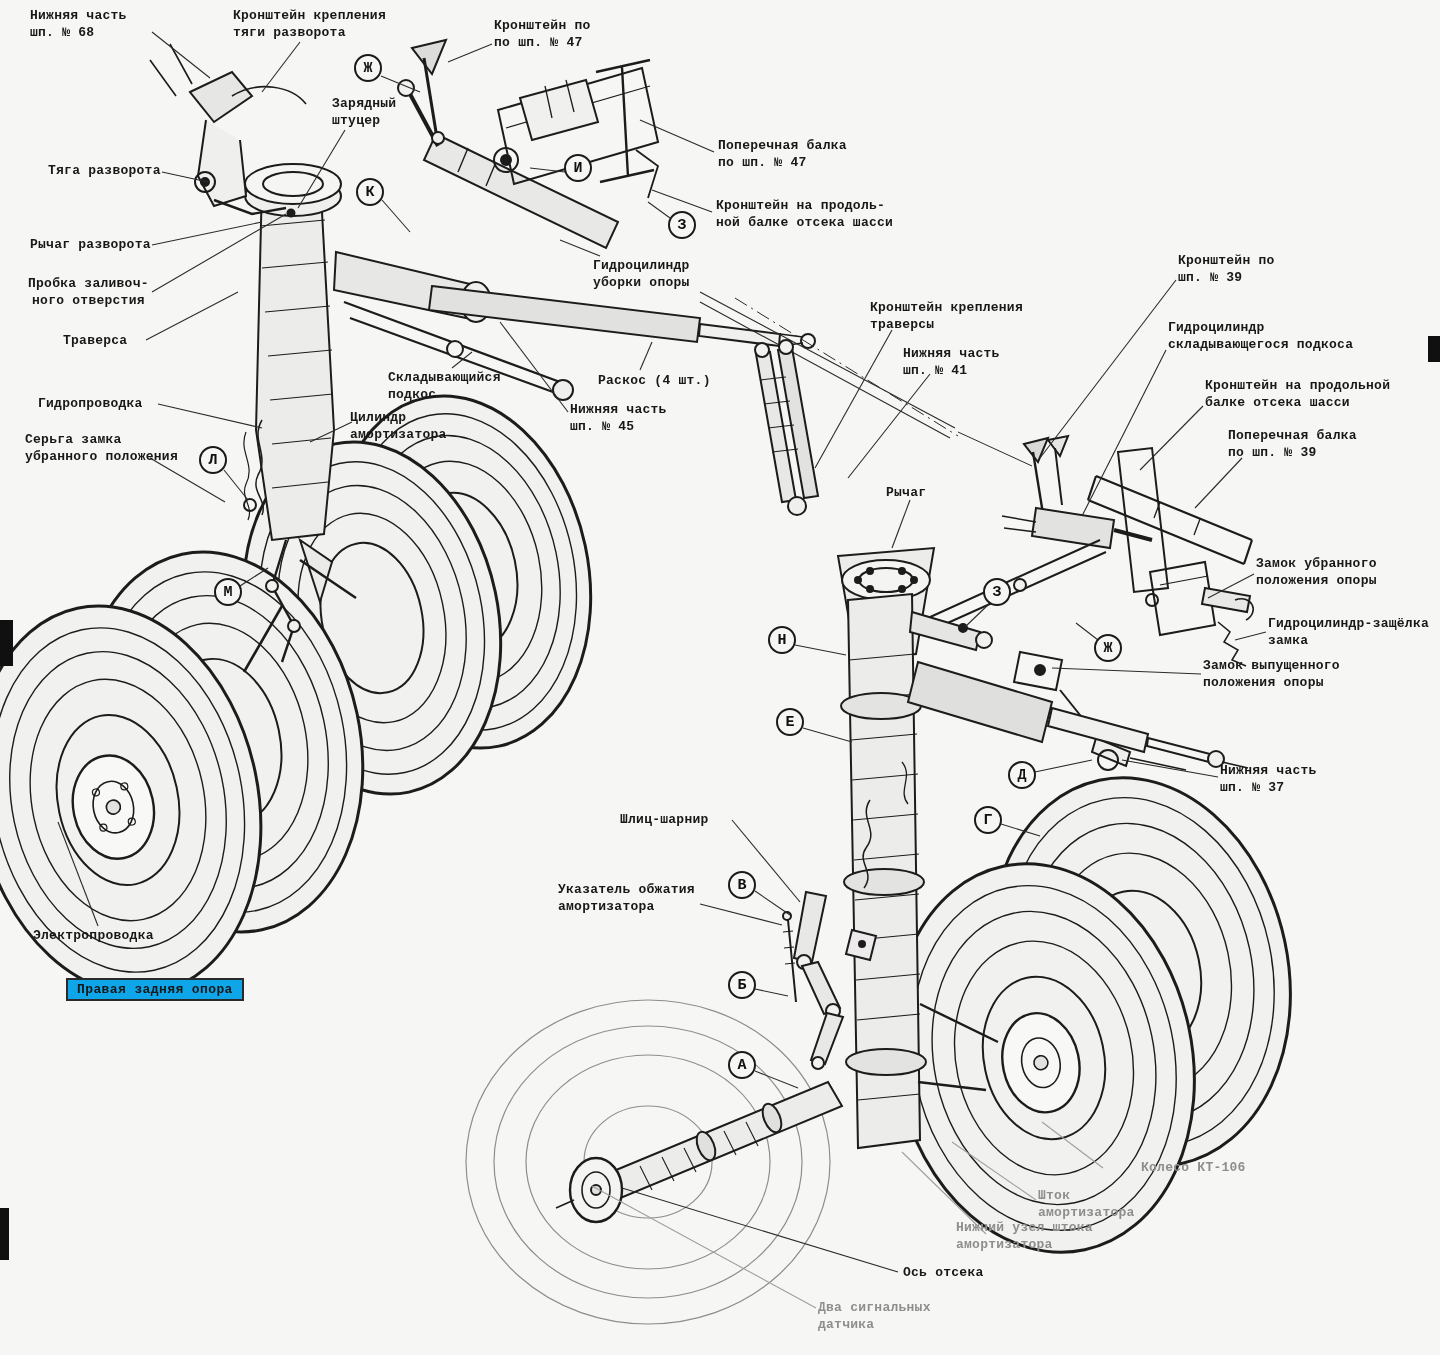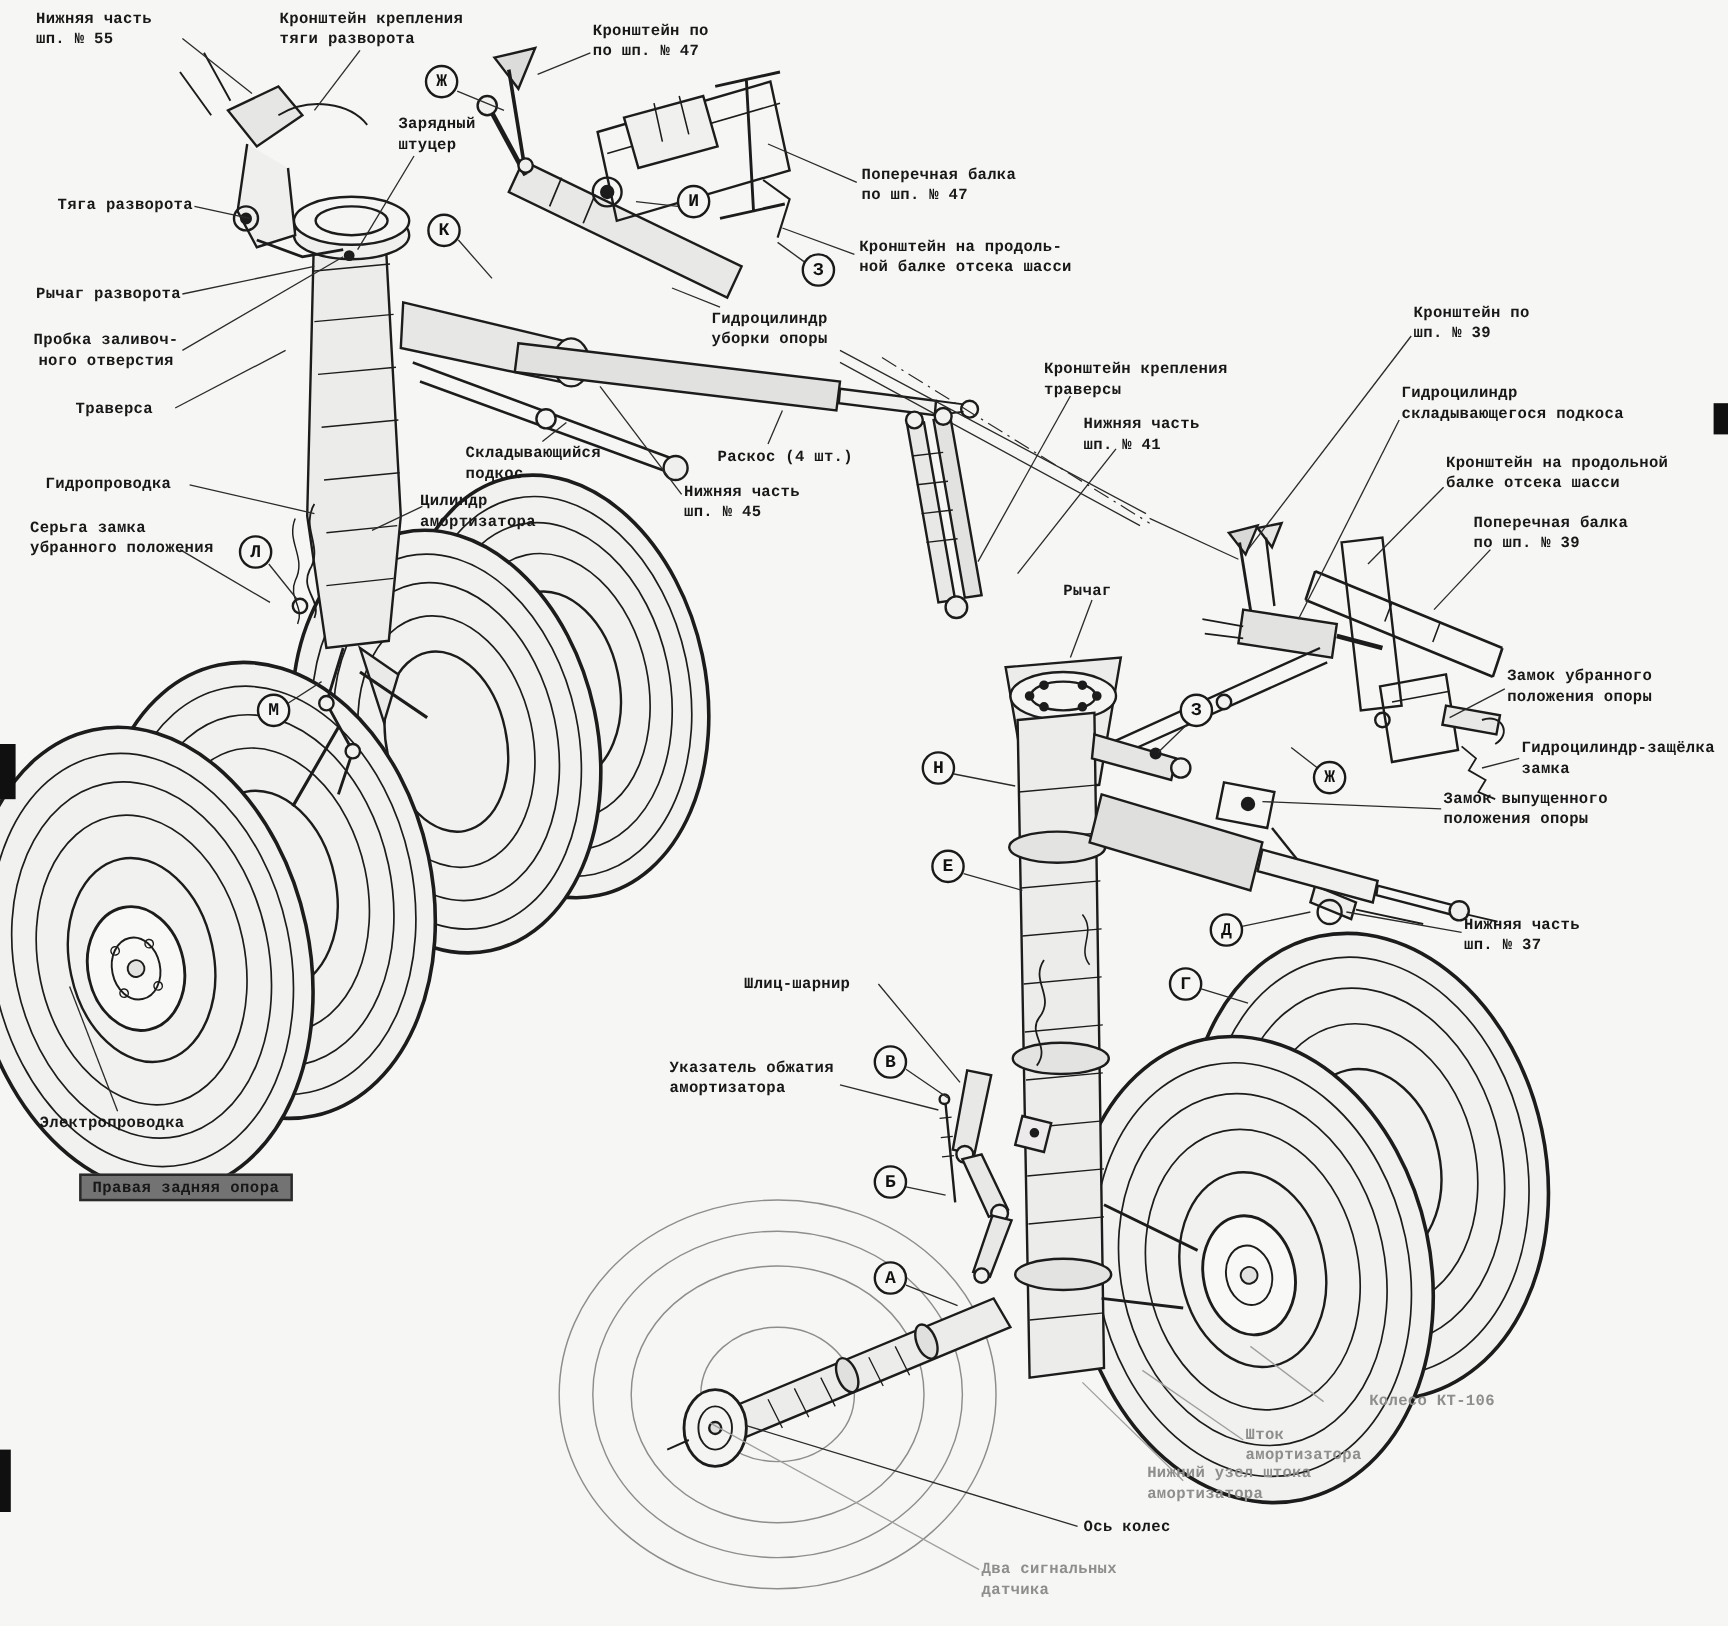--- a/index.html
+++ b/index.html
@@ -8,21 +8,21 @@
   #art,#leaders{position:absolute;left:0;top:0;}
   #leaders line{stroke:#2b2b2b;stroke-width:1.1;}
   #leaders line.muted{stroke:#9f9f9d;}
   .callout{position:absolute;font-size:13px;font-weight:bold;line-height:1.3;color:#181818;
            letter-spacing:.25px;white-space:nowrap;}
   .callout.muted{color:#8e8e8c;}
   .marker{position:absolute;width:28px;height:28px;border:2px solid #1a1a1a;border-radius:50%;
           background:#f6f6f4;display:flex;align-items:center;justify-content:center;
           font-size:15px;font-weight:bold;color:#111;box-sizing:border-box;}
   .boxed{position:absolute;left:66px;top:978px;border:2px solid #2a2a2a;padding:2px 9px;
-         font-size:13px;font-weight:bold;color:#181818;background:#737373;letter-spacing:.4px;}
+         font-size:13px;font-weight:bold;color:#181818;background:#0ea5e9;letter-spacing:.4px;}
   .caption{position:absolute;left:202px;top:1280px;font-size:16px;font-weight:bold;
            letter-spacing:2px;color:#1b1b1b;}
   .caption div:nth-child(2){margin-left:24px;margin-top:5px;letter-spacing:1.5px;}
 </style>
 </head>
 <body>
 
 <div id="scene">
 
   <svg id="art" width="1440" height="1355" viewBox="0 0 1440 1355" aria-hidden="true">
@@ -285,21 +285,21 @@
       <line x1="1035" y1="772" x2="1092" y2="760"></line>
       <line x1="1001" y1="824" x2="1040" y2="836"></line>
       <line x1="755" y1="891" x2="790" y2="915"></line>
       <line x1="755" y1="989" x2="788" y2="996"></line>
       <line x1="755" y1="1071" x2="798" y2="1088"></line>
     </svg>
 
   <div id="labels">
       <div class="callout" style="left: 30px; top: 8px;">
         <div>Нижняя часть</div>
-        <div>шп. № 55</div>
+        <div>шп. № 68</div>
       </div>
       <div class="callout" style="left: 233px; top: 8px;">
         <div>Кронштейн крепления</div>
         <div>тяги разворота</div>
       </div>
       <div class="callout" style="left: 494px; top: 18px;">
         <div>Кронштейн по</div>
         <div>по шп. № 47</div>
       </div>
       <div class="callout" style="left: 332px; top: 96px;">
@@ -411,21 +411,21 @@
       </div>
       <div class="callout muted" style="left: 1038px; top: 1188px;">
         <div>Шток</div>
         <div>амортизатора</div>
       </div>
       <div class="callout muted" style="left: 956px; top: 1220px;">
         <div>Нижний узел штока</div>
         <div>амортизатора</div>
       </div>
       <div class="callout" style="left: 903px; top: 1265px;">
-        <div>Ось колес</div>
+        <div>Ось отсека</div>
       </div>
       <div class="callout muted" style="left: 818px; top: 1300px;">
         <div>Два сигнальных</div>
         <div>датчика</div>
       </div>
     </div>
   <div id="markers">
       <div class="marker" style="left: 354px; top: 54px;">Ж</div>
       <div class="marker" style="left: 564px; top: 154px;">И</div>
       <div class="marker" style="left: 356px; top: 178px;">К</div>

